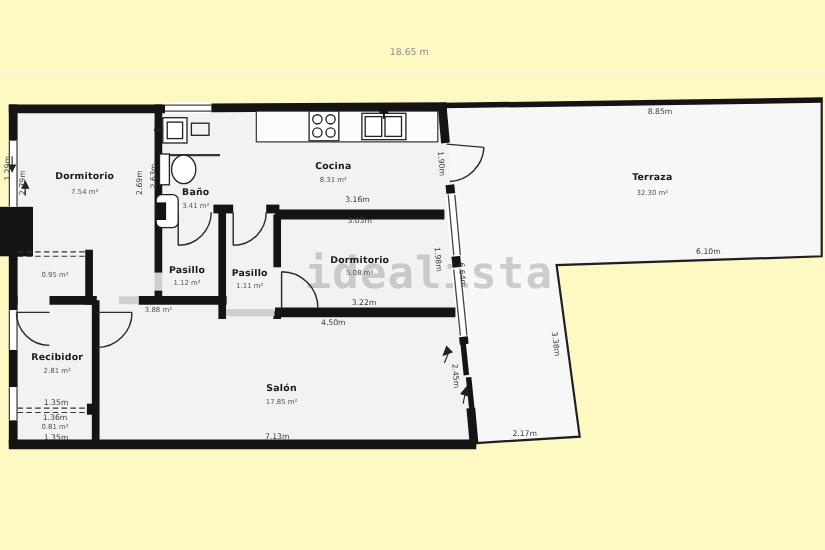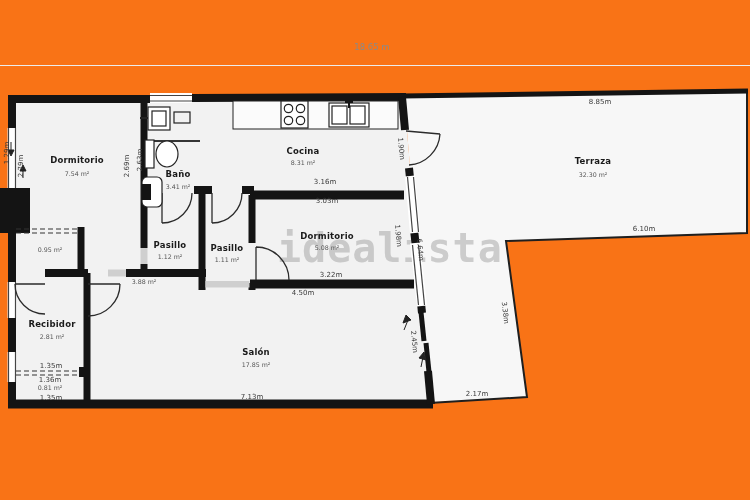--- a/index.html
+++ b/index.html
@@ -1,16 +1,16 @@
 <!DOCTYPE html>
 <html><head>
 <meta charset="utf-8">
 <style>
   html,body{margin:0;padding:0;background:#fff;}
-  #stage{position:relative;width:750px;height:500px;background:#f97316;overflow:hidden;
+  #stage{position:relative;width:750px;height:500px;background:#fef9c3;overflow:hidden;
          font-family:"DejaVu Sans","Liberation Sans",sans-serif;}
   svg text{font-family:"DejaVu Sans","Liberation Sans",sans-serif;}
   .hdr{font-size:8.5px;fill:#8a8a8a;}
   .rn{font-size:8.5px;fill:#1a1a1a;font-weight:bold;letter-spacing:.2px;}
   .ra{font-size:6.3px;fill:#555;}
   .dim{font-size:7px;fill:#3a3a3a;}
   .wm{font-family:"DejaVu Sans Mono","Liberation Mono",monospace;font-weight:bold;
       font-size:40px;fill:#a9a9a9;opacity:.55;letter-spacing:1px;}
 </style>
 </head>

